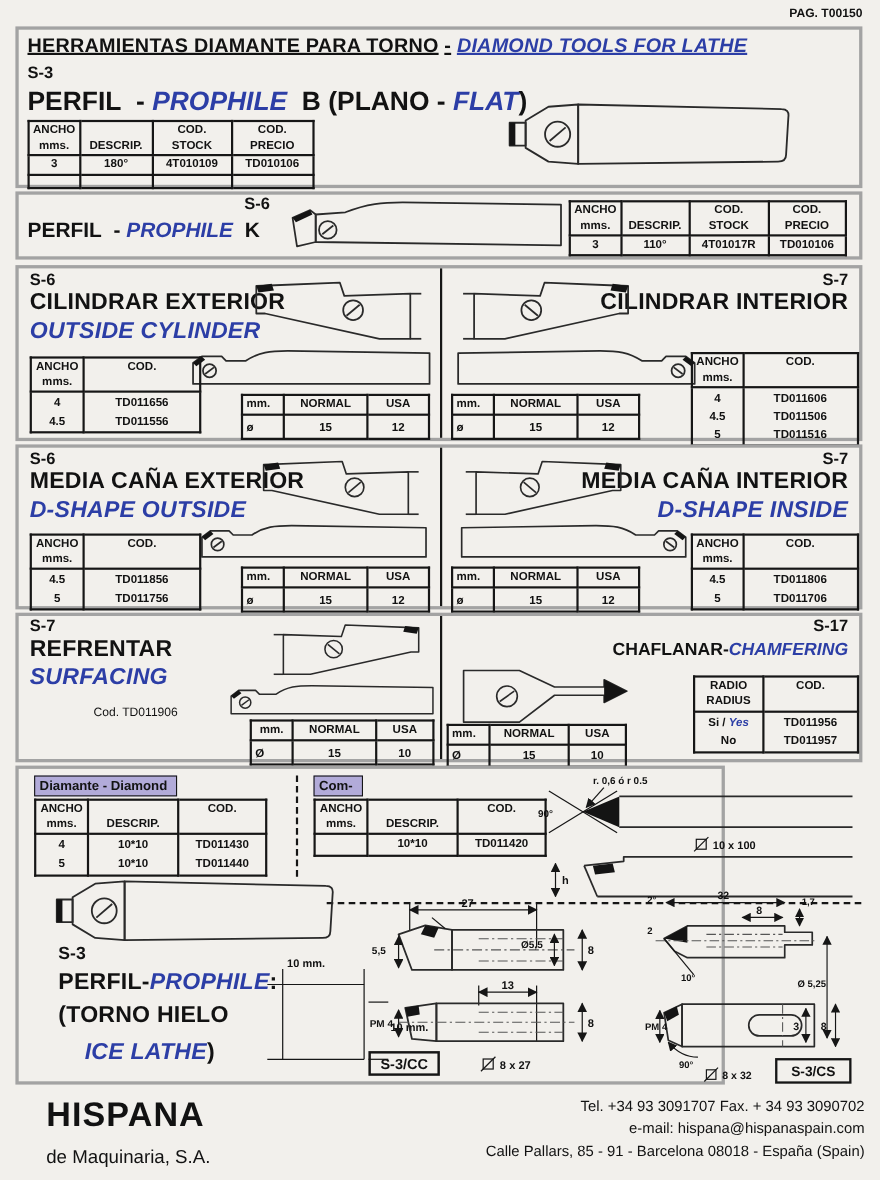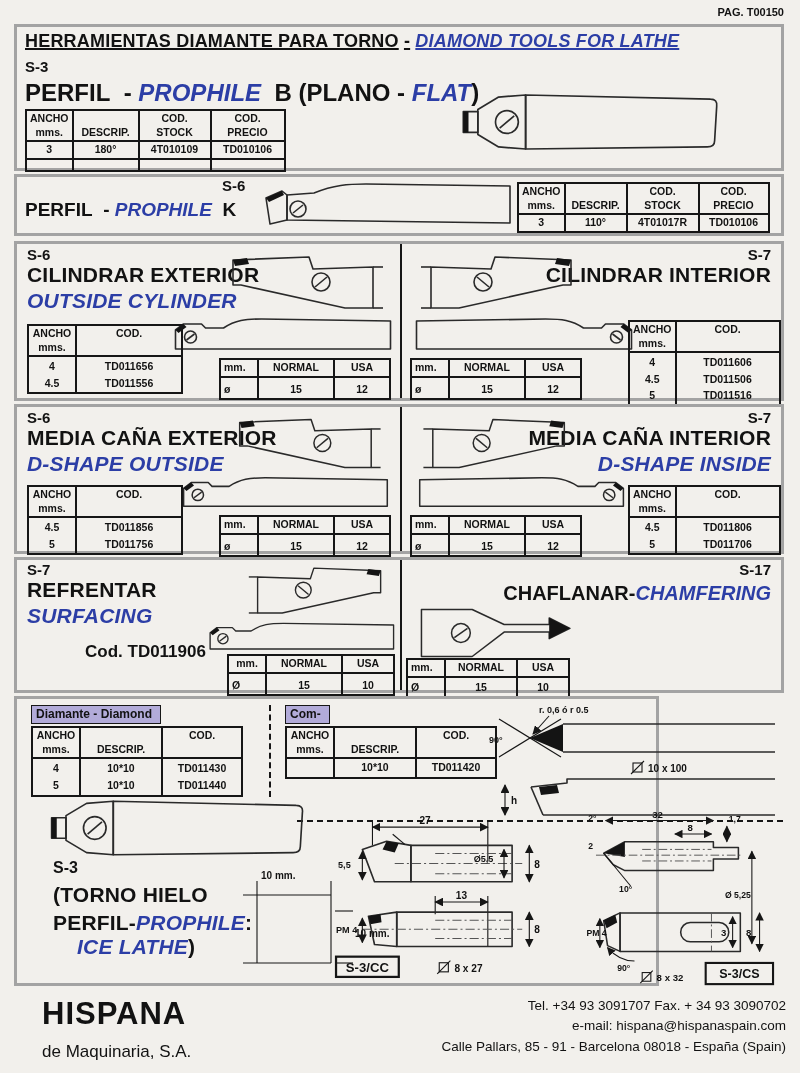--- a/index.html
+++ b/index.html
@@ -22,21 +22,21 @@
   .vb{vertical-align:bottom!important}
   .al{text-align:left!important}
   .ar{text-align:right}
   .dcell{vertical-align:top!important;line-height:1.55!important}
   .half{position:absolute;top:0;bottom:0}
   .hl{left:0;width:385px;border-right:2.5px solid #161616}
   .hr{left:385px;right:0}
   .lbl{position:absolute;font-size:12px;font-weight:bold;background:#b2abd9;border:1.5px solid #161616;padding:1px 8px 2px 4px}
   .dashv{position:absolute;border-left:2.5px dashed #161616}
   .dashh{position:absolute;border-top:2.5px dashed #161616}
-  .codnote{font-size:17px;font-weight:bold}
+  .codnote{font-size:11px;font-weight:normal}
   svg{overflow:visible}
   svg .ol{stroke:#2a2a2a;stroke-width:1.6;fill:none;stroke-linejoin:round}
   svg .fill{fill:#141414;stroke:none}
   svg .dim{stroke:#161616;stroke-width:1.1;fill:none}
   svg .cl{stroke:#555;stroke-width:1;fill:none;stroke-dasharray:9 3 2 3}
   svg text{font-family:"Liberation Sans",sans-serif;font-size:10px;font-weight:bold;fill:#121212}
   svg .t9{font-size:9px}
   svg .t13{font-size:13px}
   .footer-right{position:absolute;right:14px;top:996px;text-align:right;font-size:13.5px;line-height:1.5;width:460px}
   .brand{position:absolute;left:42px;top:996px;font-size:31px;font-weight:bold;letter-spacing:1px}
@@ -371,37 +371,56 @@
       <tr>
         <td class="al vb" style="height:22px">Ø</td>
         <td class="ar vb">15</td>
         <td class="ar vb">10</td>
       </tr>
     </tbody>
       </table>
   </div>
   <div class="half hr">
     <div class="abs scode" style="right:10px;top:1px">S-17</div>
-    <div class="abs" style="right:10px;top:22px;font-size:20px;font-weight:bold;white-space:nowrap">
+    <div class="abs" style="right:10px;top:22px;font-size:16px;font-weight:bold;white-space:nowrap">
       <span>CHAFLANAR-</span><span class="blue it">CHAMFERING</span>
     </div>
     <svg class="abs" style="left:4px;top:42px" width="200" height="62" viewBox="0 0 200 66">
         <use href="#g-chaf"></use>
       </svg>
     <table class="t abs" style="left:4px;top:98px">
       <tbody>
           <tr>
         <td class="al" style="width:38px;height:14px">mm.</td>
         <td class="ar" style="width:72px">NORMAL</td>
         <td class="ar" style="width:52px">USA</td>
       </tr>
       <tr>
         <td class="al vb" style="height:20px">Ø</td>
         <td class="ar vb">15</td>
         <td class="ar vb">10</td>
+      </tr>
+    </tbody>
+      </table>
+    <table class="t abs" style="left:228px;top:54px">
+      <tbody>
+          <tr>
+        <td class="pre" style="width:72px;height:32px">RADIO
+RADIUS</td>
+        <td class="vt" style="width:106px">COD.</td>
+      </tr>
+      <tr>
+        <td class="dcell" style="height:36px">
+          <div><span>Si /</span> <span class="blue it">Yes</span></div>
+          <div>No</div>
+        </td>
+        <td class="dcell">
+          <div>TD011956</div>
+          <div>TD011957</div>
+        </td>
       </tr>
     </tbody>
       </table>
   </div>
 </div>
 
 <div class="box" style="left:14px;top:696px;width:645px;height:290px">
   <div class="lbl" style="left:14px;top:6px">Diamante - Diamond</div>
   <table class="t abs" style="left:14px;top:27px">
     <tbody>
@@ -470,25 +489,25 @@
   </svg>
 
   <div class="dashh" style="left:280px;top:121px;width:486px"></div>
 
   <svg class="abs" style="left:4px;top:92px" width="312" height="74" viewBox="0 0 260 72">
       <use href="#g-toolA"></use>
     </svg>
 
   <div class="abs" style="left:36px;top:160px">
     <div class="scode" style="font-size:16px">S-3</div>
-    <div class="h1" style="margin-top:6px">(TORNO HIELO</div>
     <div class="h1" style="margin-top:4px">
       <span>PERFIL-</span><span class="blue it">PROPHILE</span><span>:</span>
     </div>
-    <div class="h1" style="margin-top:0;padding-left:24px">
+    <div class="h1" style="margin-top:6px">(TORNO HIELO</div>
+    <div class="h1" style="margin-top:10px;padding-left:24px">
       <span class="blue it">ICE LATHE</span><span>)</span>
     </div>
   </div>
 
   <svg class="abs" style="left:218px;top:168px" width="155" height="100" viewBox="0 0 155 100">
     <text x="26" y="12">10 mm.</text>
     <line class="dim" x1="22" y1="14" x2="22" y2="96"></line>
     <line class="dim" x1="96" y1="14" x2="96" y2="96"></line>
     <line class="dim" x1="8" y1="28" x2="96" y2="28"></line>
     <line class="dim" x1="8" y1="96" x2="96" y2="96"></line>

